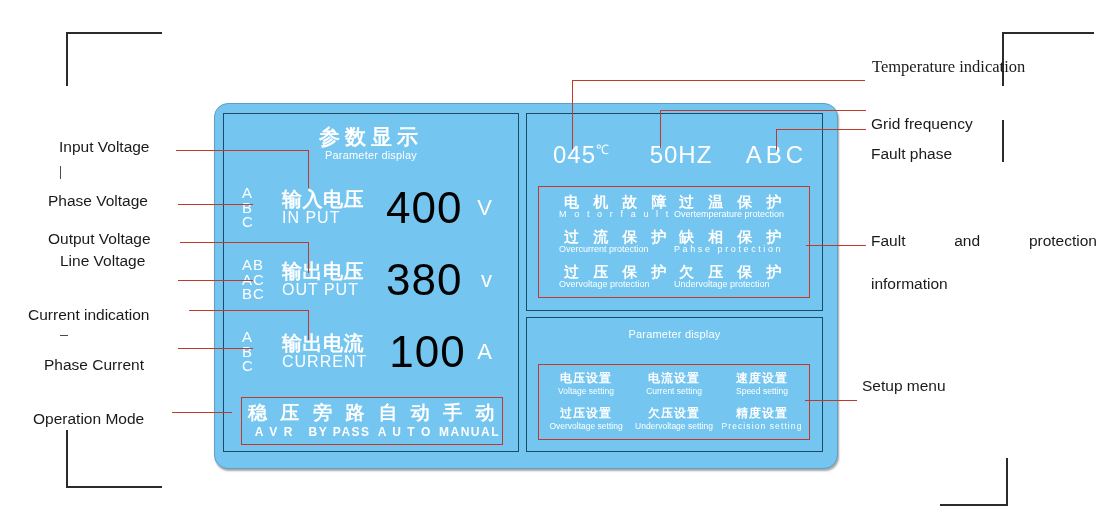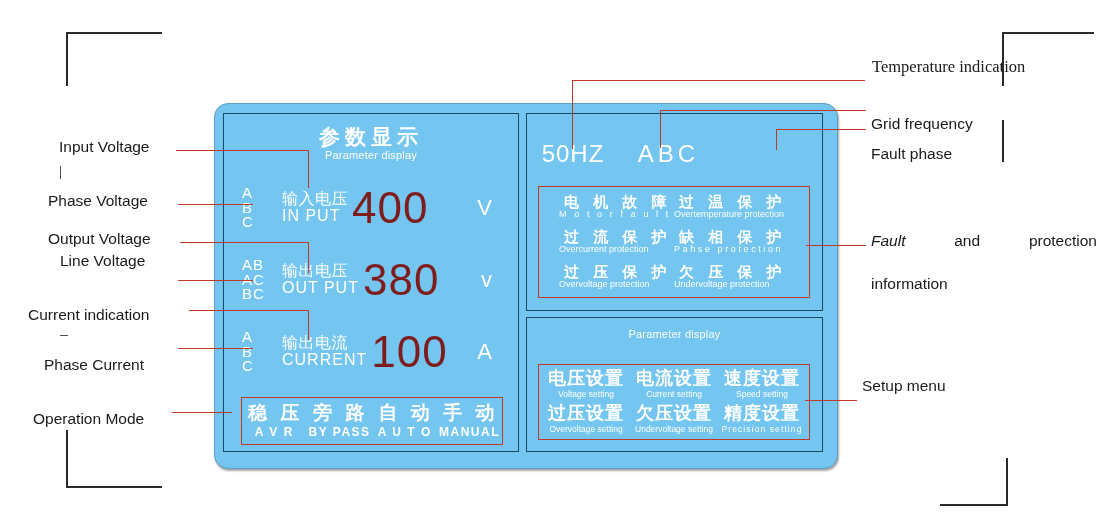--- a/index.html
+++ b/index.html
@@ -35,24 +35,24 @@
     letter-spacing:.2px;
   }
 
   
   .meas-row{position:absolute;display:flex;align-items:center;}
   .phase-stack{
     display:flex;flex-direction:column;color:#fff;font-size:15px;
     line-height:.98;font-weight:500;letter-spacing:1px;width:34px;
   }
   .meas-label{display:flex;flex-direction:column;color:#fff;margin-left:6px;}
-  .meas-label .cn{font-size:16px;font-weight:normal;line-height:1.05;letter-spacing:.5px;}
+  .meas-label .cn{font-size:20px;font-weight:bold;line-height:1.05;letter-spacing:.5px;}
   .meas-label .en{font-size:16px;line-height:1.05;letter-spacing:1px;}
   .meas-value{
-    color:#7f1d1d;font-size:44px;line-height:.9;margin-left:4px;font-weight:400;
+    color:#000000;font-size:44px;line-height:.9;margin-left:22px;font-weight:400;
     letter-spacing:1px;
   }
   .meas-unit{color:#fff;font-size:22px;margin-left:auto;padding-right:12px;}
 
   
   #operation-mode-box{
     position:absolute;left:17px;top:283px;width:262px;height:48px;
     border:1.5px solid #c0392b;box-sizing:border-box;
     display:flex;align-items:center;justify-content:space-around;
   }
@@ -87,21 +87,21 @@
   .fault-cell.sparse .en{letter-spacing:2.6px;}
 
   
   #setting-grid{
     position:absolute;left:11px;top:46px;width:272px;height:76px;
     border:1.5px solid #c0392b;box-sizing:border-box;
     display:grid;grid-template-columns:1fr 1fr 1fr;grid-template-rows:1fr 1fr;
     padding:2px 3px;
   }
   .setting-cell{display:flex;flex-direction:column;align-items:center;justify-content:center;color:#fff;}
-  .setting-cell .cn{font-size:18px;font-weight:bold;letter-spacing:1px;line-height:1.05;}
+  .setting-cell .cn{font-size:12px;font-weight:bold;letter-spacing:1px;line-height:1.05;}
   .setting-cell .en{font-size:8.5px;line-height:1.15;margin-top:2px;}
   .setting-cell.sparse .en{letter-spacing:1.1px;}
 
   
   .ann-label{position:absolute;color:#1a1a1a;font-size:15.5px;white-space:nowrap;}
   .ann-label.serif{font-family:"Liberation Serif",serif;font-size:16.5px;}
   .leader{position:absolute;background:#c0392b;}
   .leader.h{height:1.4px;}
   .leader.v{width:1.4px;}
   .tick{position:absolute;background:#4a4a4a;}
@@ -203,20 +203,23 @@
         <div class="mode-item">
           <span class="cn">手 动</span>
           <span class="en">MANUAL</span>
         </div>
       </div>
     </div>
 
     <div class="subpanel" id="right-top-subpanel">
 
       <div id="status-row">
+        <div id="temperature-value">
+          <span>045</span><sup>℃</sup>
+        </div>
         <div id="frequency-value">50HZ</div>
         <div id="fault-phase-value">ABC</div>
       </div>
 
       <div id="fault-grid">
         <div class="fault-cell sparse">
           <span class="cn">电 机 故 障</span>
           <span class="en">M o t o r    f a u l t</span>
         </div>
         <div class="fault-cell">
@@ -310,21 +313,21 @@
 
   <div class="ann-label" style="left:871px;top:115px;">Grid frequency</div>
   <div class="leader h" style="left:660px;top:110px;width:206px;"></div>
   <div class="leader v" style="left:660px;top:110px;height:38px;"></div>
 
   <div class="ann-label" style="left:871px;top:145px;">Fault phase</div>
   <div class="leader h" style="left:776px;top:129px;width:90px;"></div>
   <div class="leader v" style="left:776px;top:129px;height:21px;"></div>
 
   <div id="fault-info-label" style="left:871px;top:232px;">
-    <span class="ann-label" style="position:static;font-style:italic;">Fault</span>
+    <span class="ann-label" style="position:static;">Fault</span>
     <span class="ann-label" style="position:static;">and</span>
     <span class="ann-label" style="position:static;">protection</span>
   </div>
   <div id="fault-info-line2" class="ann-label" style="left:871px;top:275px;">information</div>
   <div class="leader h" style="left:806px;top:245px;width:60px;"></div>
 
   <div class="ann-label" style="left:862px;top:377px;">Setup menu</div>
   <div class="leader h" style="left:805px;top:400px;width:52px;"></div>
 
 </div>

